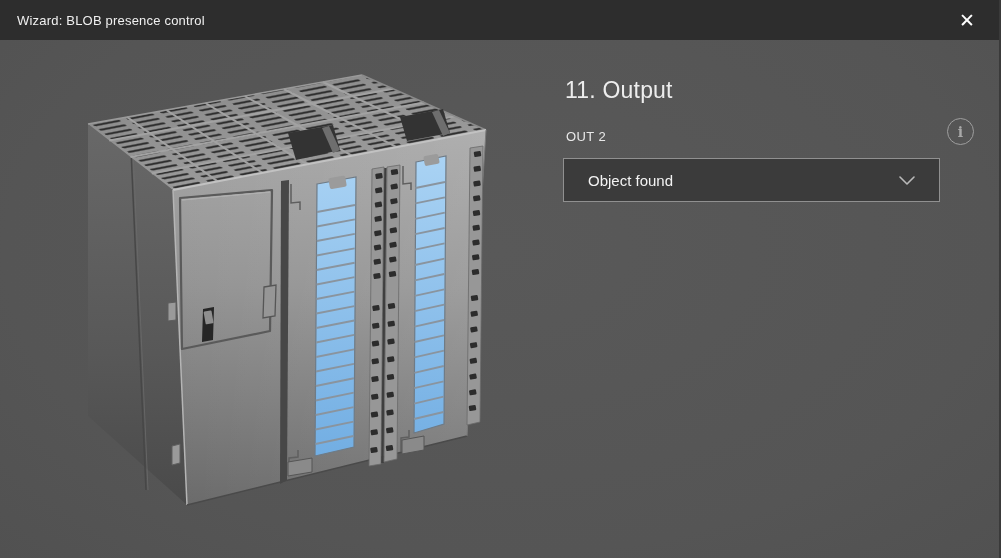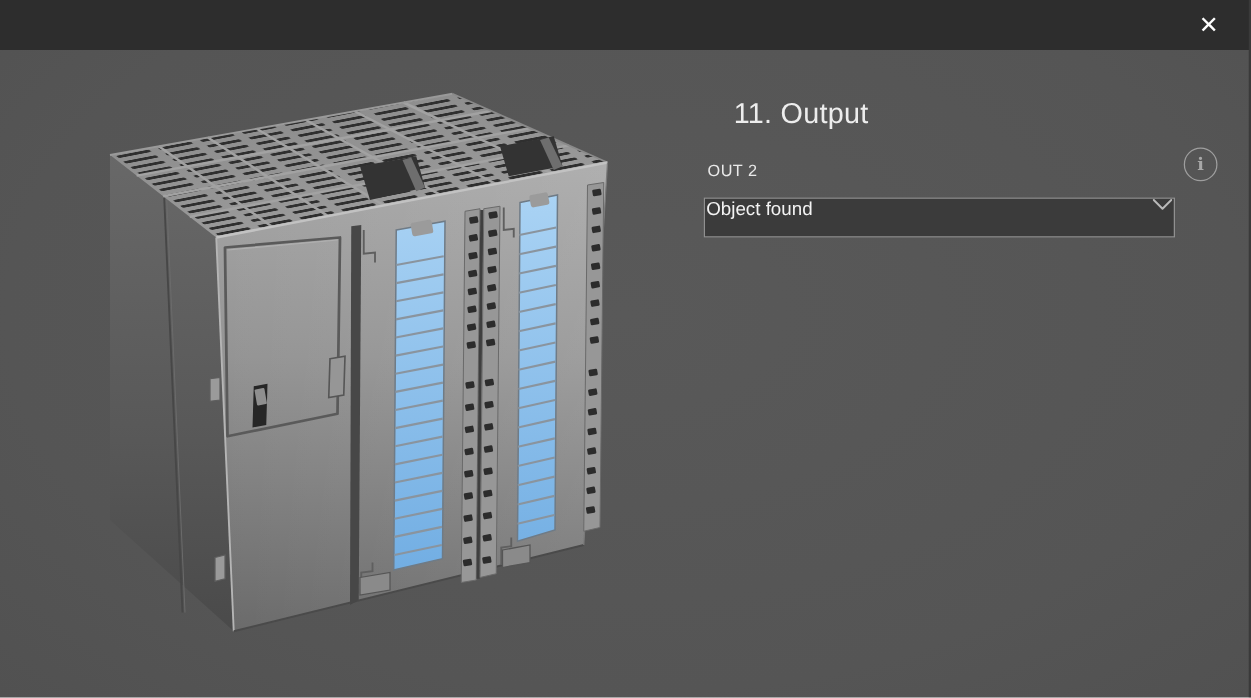--- a/index.html
+++ b/index.html
@@ -19,38 +19,38 @@
   .close-btn{
     position:absolute;right:12px;top:0;width:44px;height:40px;
     display:flex;align-items:center;justify-content:center;
     color:#ffffff;font-size:19px;cursor:pointer;background:transparent;border:none;
   }
   .window-right-edge{
     position:absolute;right:0;top:0;width:2px;height:558px;background:#3a3a3a;
   }
   
   .panel-heading{
-    position:absolute;left:587px;top:62px;
+    position:absolute;left:565px;top:62px;
     font-size:23px;color:#ededed;font-weight:400;letter-spacing:.2px;
   }
   .field-label{
     position:absolute;left:566px;top:129px;
     font-size:13px;color:#e9e9e9;letter-spacing:.4px;
   }
   .info-btn{
     position:absolute;left:947px;top:118px;width:27px;height:27px;
     border:1.6px solid #9e9e9e;border-radius:50%;box-sizing:border-box;
     display:flex;align-items:center;justify-content:center;
     color:#a8a8a8;font-family:"DejaVu Serif", serif;font-weight:bold;font-size:14px;
     background:transparent;cursor:pointer;padding:0;line-height:1;
   }
   .dropdown{
-    position:absolute;left:563px;top:158px;width:377px;height:32px;
+    position:absolute;left:563px;top:158px;width:377px;height:44px;
     box-sizing:border-box;background:#3b3b3b;border:1px solid #909090;
-    display:flex;padding:0 1px;cursor:pointer;
+    display:flex;align-items:center;padding:0 24px;cursor:pointer;
   }
   .dropdown .value{font-size:15px;color:#f3f3f3;flex:1;}
   .dropdown .chev{display:block;}
   
   svg.plc{position:absolute;left:0;top:0;}
   .led-slots rect{fill:#2c2c2c;}
   .strip-rows line{stroke:#8a949e;stroke-width:1.8;}
 </style>
 </head>
 <body>
@@ -266,20 +266,21 @@
       </g>
   </g>
 
   <g fill="#8a8a8a" stroke="#555555" stroke-width="1">
     <polygon points="288,462 312,458 312,472 288,476"></polygon>
     <polygon points="402,440 424,436 424,450 402,454"></polygon>
   </g>
 </svg>
 
 <header class="titlebar">
+  <span class="title">Wizard: BLOB presence control</span>
   <button class="close-btn">✕</button>
 </header>
 <div class="window-right-edge"></div>
 
 <h1 class="panel-heading">11. Output</h1>
 
 <div class="field-label">OUT 2</div>
 
 <button class="info-btn">i</button>
 

